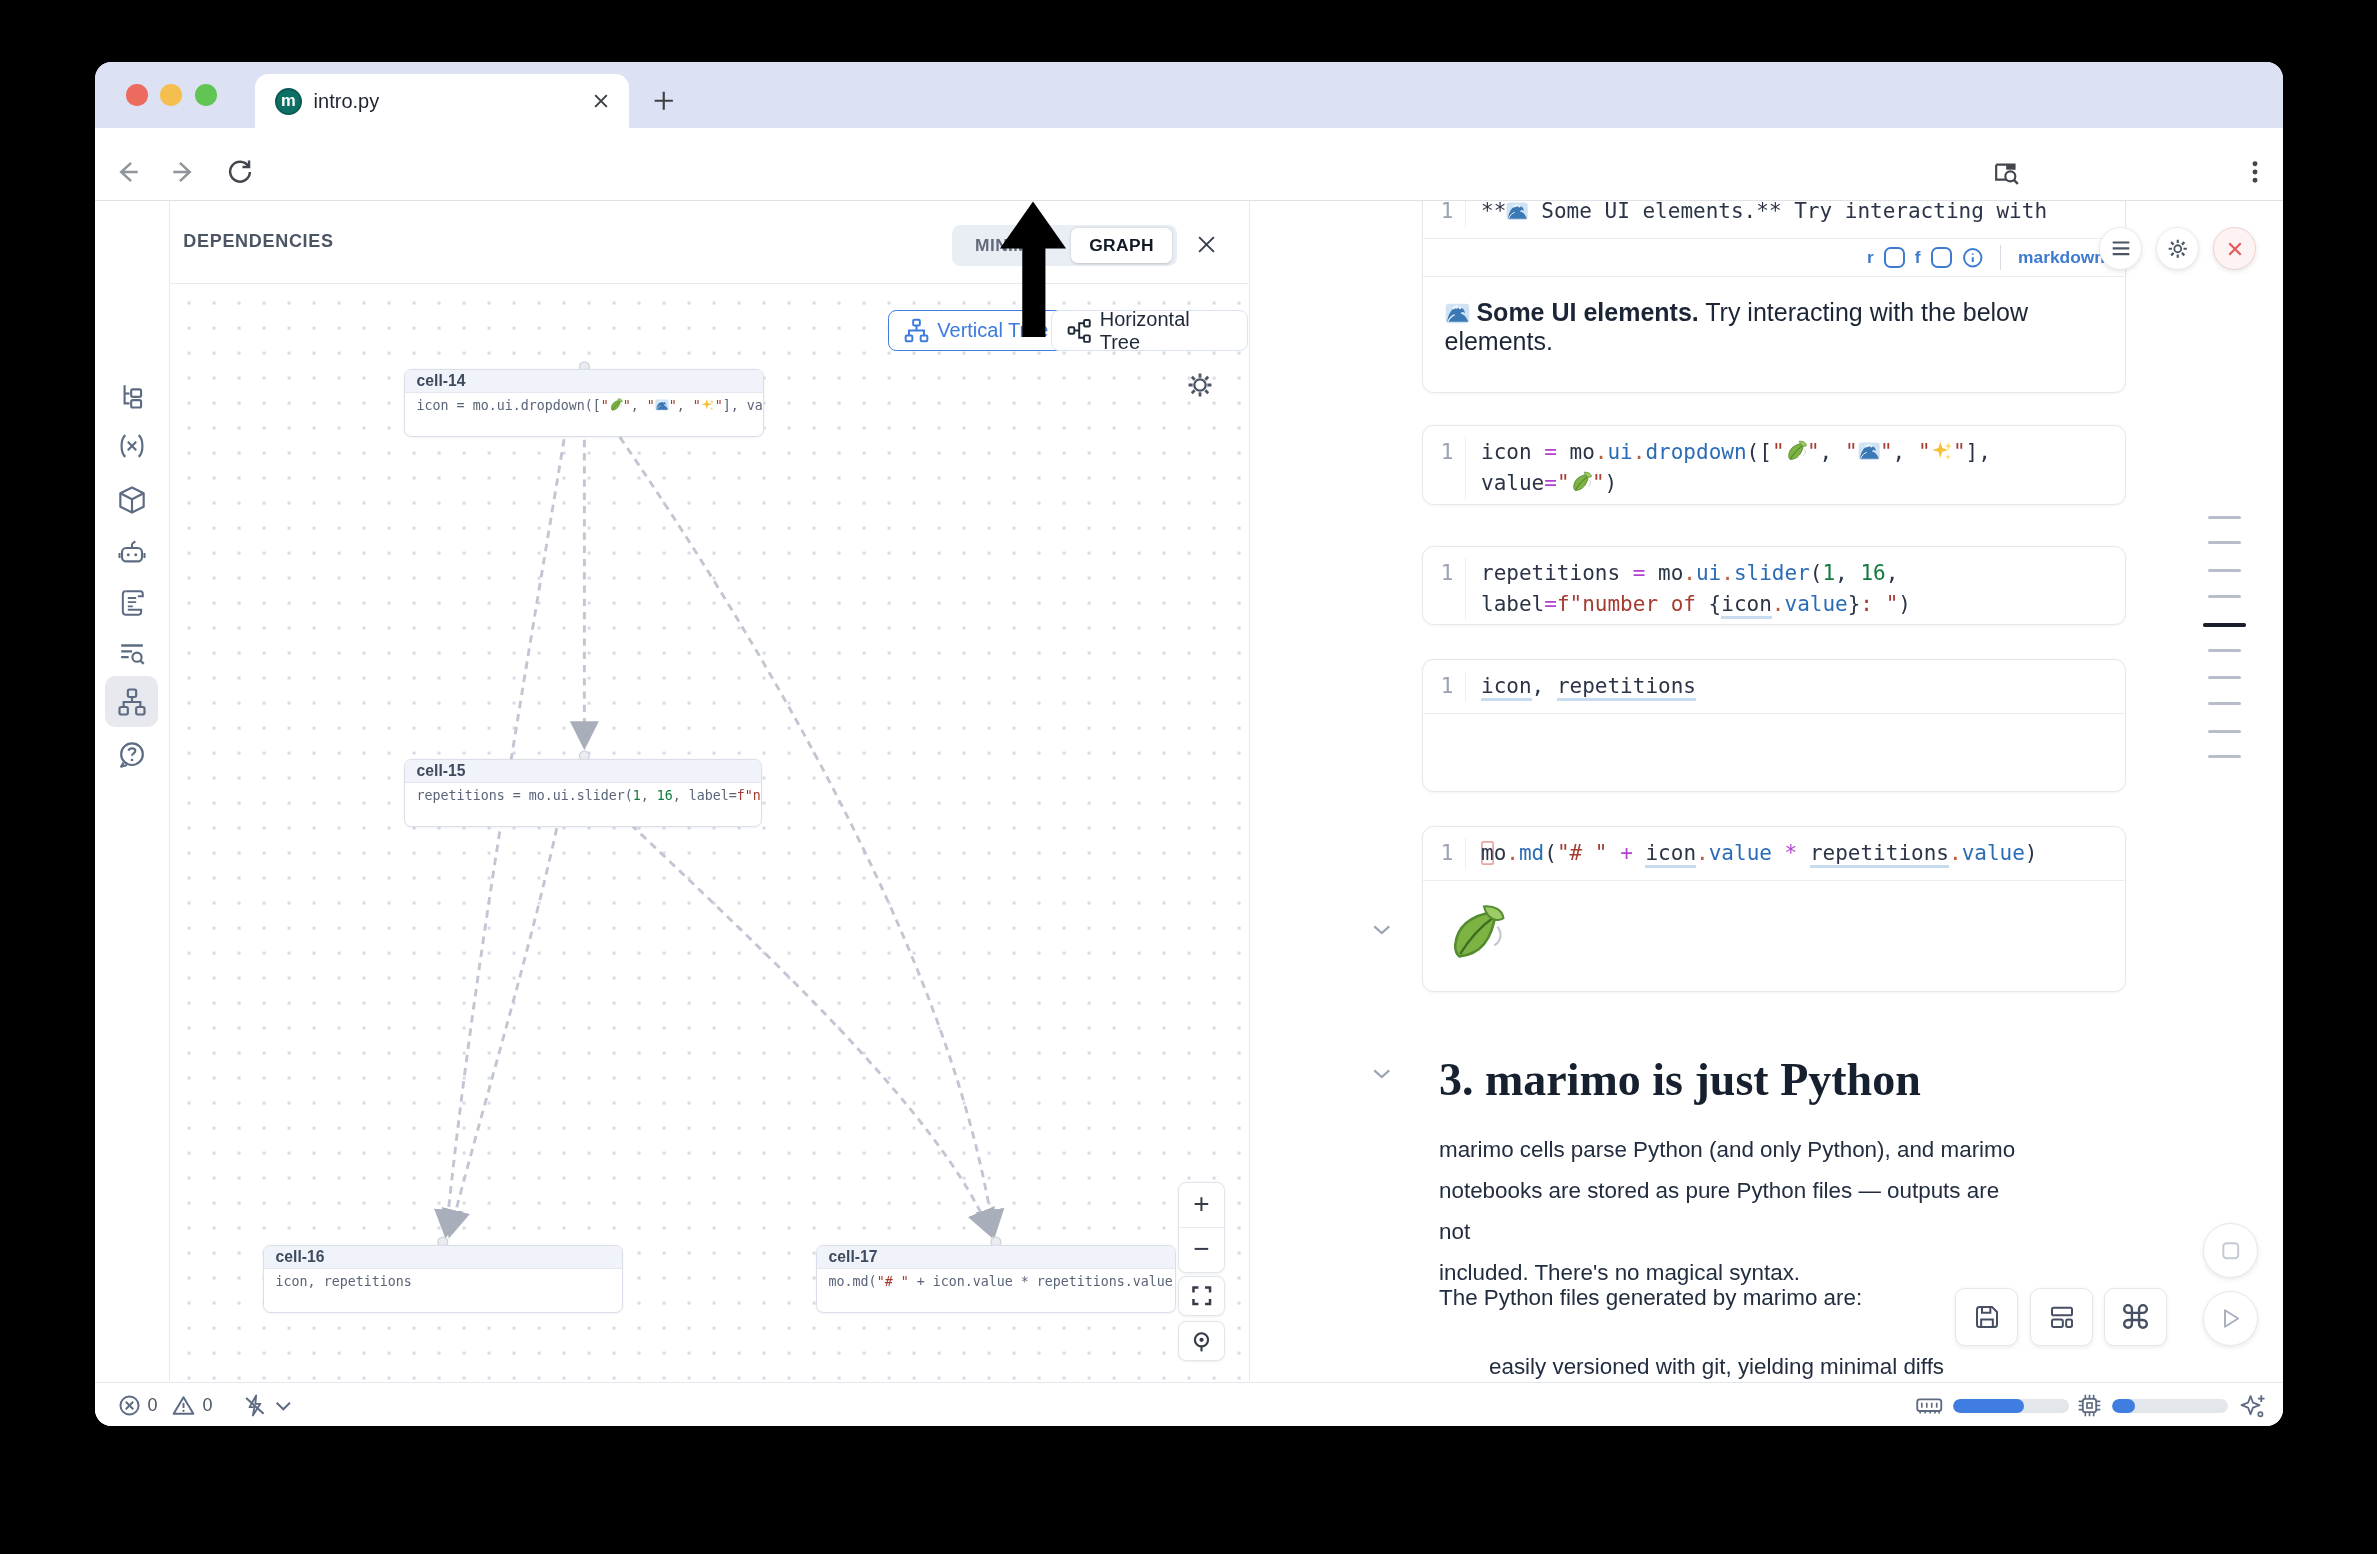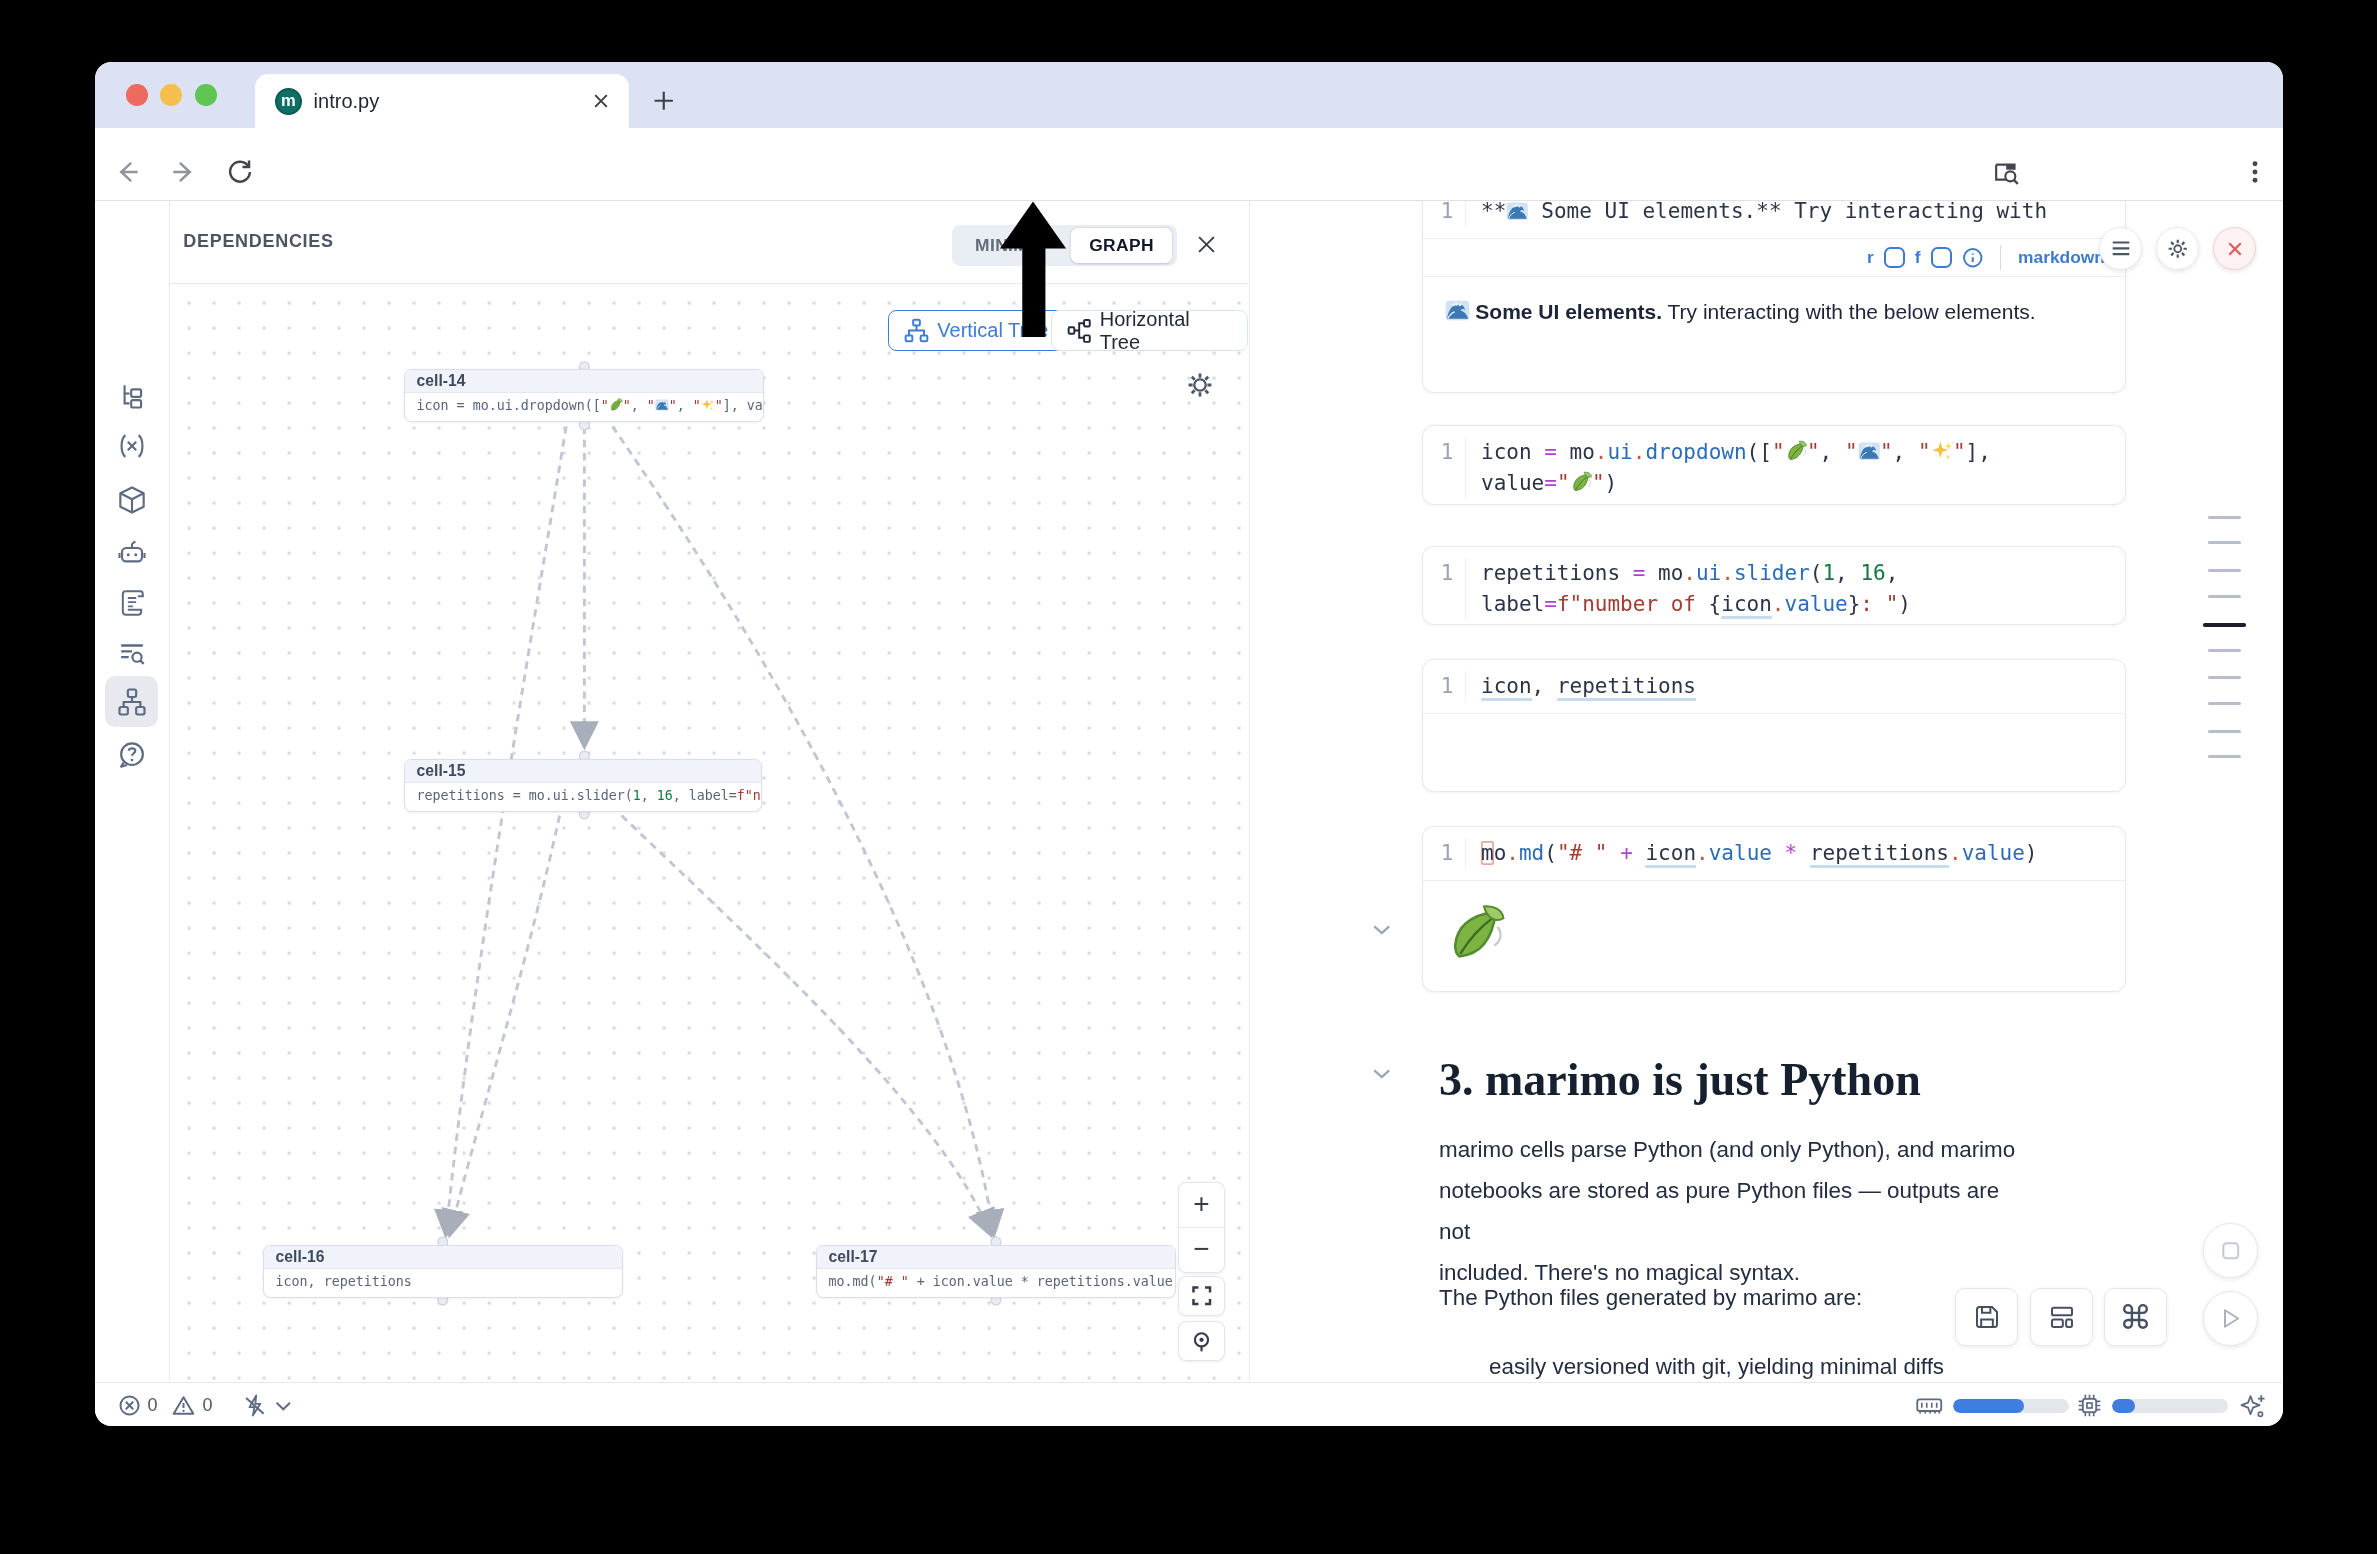--- a/index.html
+++ b/index.html
@@ -49,21 +49,21 @@
   .canvas { position:absolute; left:75px; top:221px; width:1078px; height:1098px; background:#fff;
             border-top:0.8px solid #e4e9f2;
             background-image:radial-gradient(circle,#d7dbe5 1.8px,transparent 1.9px);
             background-size:25px 25px; background-position:6.6px 6.6px; overflow:hidden; }
   .treebtn { position:absolute; top:26px; height:41px; border-radius:8.3px; display:flex;
              align-items:center; gap:8.3px; padding:0 15px; font-size:20px; background:#fff; }
   .treebtn.v { left:718px; border:1.7px solid #3e7bdb; color:#3e7bdb; }
   .treebtn.h { left:881px; border:1.7px solid #dbe3f2; color:#1f2937; }
   .gearbtn { position:absolute; left:1012px; top:83px; width:36px; height:36px; color:#4d5666; }
 
-  .node { position:absolute; width:360px; height:53px; background:#fff; border:1.2px solid #d9dee8;
+  .node { position:absolute; width:360px; height:68px; background:#fff; border:1.2px solid #d9dee8;
           border-radius:7.5px; overflow:hidden; box-shadow:0 0.8px 2.5px rgba(20,30,60,.06); }
   .nhead { height:23px; background:#f0f4fa; border-bottom:0.8px solid #e2e7f0; display:flex; align-items:center; }
   .nhead span { margin-left:11.6px; font-size:15.7px; font-weight:bold; color:#3e4a5e; }
   .ncode { height:28px; padding:5px 11.6px 0; font-family:"DejaVu Sans Mono",monospace; font-size:13.3px;
            white-space:nowrap; overflow:hidden; }
   .node .tk-p { color:#5a6478; }
 
   .zgroup { position:absolute; left:1008px; width:47px; background:#fff; border:1.2px solid #e1e5ec;
             border-radius:8.3px; box-shadow:0 0.8px 2.5px rgba(0,0,0,.07); text-align:center; }
   .zbtn { height:44px; font-size:28px; color:#343c4a; line-height:41px; }
@@ -87,21 +87,21 @@
   .tk-p{color:#2b3446}.tk-b{color:#2b6cb8}.tk-r{color:#a43c32}.tk-g{color:#0f7a3d}
   .tk-m{color:#b13ecf}.tk-o{color:#c05a3a}
   .tk-u{color:#2b3446;border-bottom:3.3px solid #c7dcef}
   .tk-cur{color:#2b3446;box-shadow:inset 0 0 0 1.7px #eba59e;border-radius:2.5px}
   .tk-i{color:#9aa3b0;font-style:italic}
   .tk-box{background:#eef1f5;border-radius:5px;padding:0 10px;color:#6b7280}
   .celltools { display:flex; justify-content:flex-end; align-items:center; gap:10px; height:37px;
                padding-right:20px; color:#3d7bd0; font-size:17.4px; font-weight:bold; }
   .tsq { width:21px; height:21px; border:2.1px solid #3d7bd0; border-radius:6.6px; }
   .tdiv { width:1.7px; height:25px; background:#d6dae2; margin:0 6.6px; }
-  .outrow { padding:21.5px 21.5px; font-size:21px; color:#1c2536; }
+  .outrow { padding:21.5px 21.5px; font-size:25px; color:#1c2536; }
   .em { display:inline-block; vertical-align:-0.18em; }
   .em-sm{width:14px;height:14px}.em-md{width:22.4px;height:22.4px}
   .em-out{width:25px;height:25px}.em-lg{width:61px;height:61px}
   .chev { position:absolute; left:121px; color:#9aa3b0; }
   .heading { position:absolute; left:189px; top:852px; font-family:"Liberation Serif",serif;
              font-size:46px; font-weight:600; color:#16202e; }
   .para { position:absolute; left:189px; top:928px; width:596px; font-size:22.4px; line-height:41px;
           color:#222d40; white-space:pre-line; }
   .para2 { position:absolute; left:189px; top:1084px; font-size:22.4px; color:#222d40; }
   .cutline { position:absolute; left:239px; top:1153px; font-size:22.4px; color:#222d40; }

